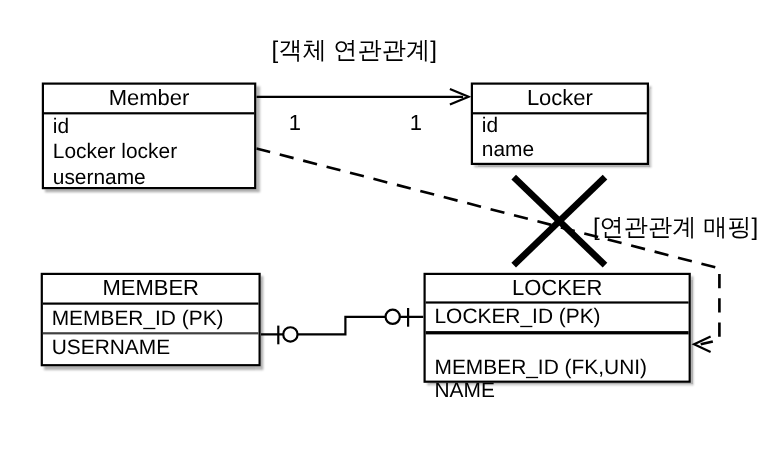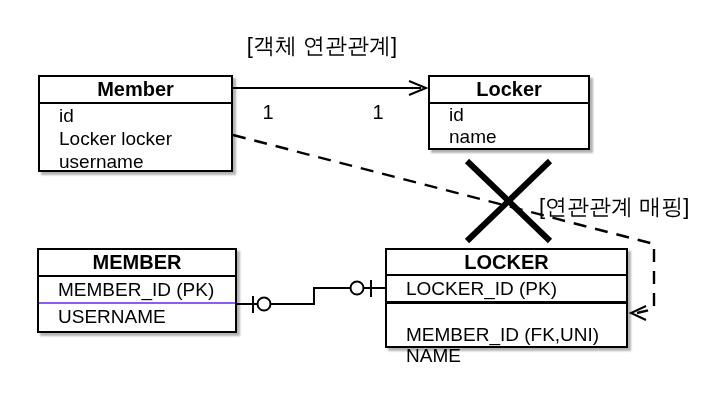--- a/index.html
+++ b/index.html
@@ -6,28 +6,28 @@
   .canvas{
     position:relative;width:704px;height:409px;background:#fff;overflow:hidden;
     font-family:"Liberation Sans","DejaVu Sans",sans-serif;color:#000;
   }
   .overlay{position:absolute;left:0;top:0;width:704px;height:409px;}
   .box{
     position:absolute;background:#fff;border:2px solid #000;box-sizing:border-box;
     box-shadow:3px 3px 2px rgba(0,0,0,0.30);
   }
   .box-header{
-    border-bottom:2px solid #000;font-weight:bold;font-size:20px;text-align:center;
+    border-bottom:2px solid #000;font-weight:normal;font-size:20px;text-align:center;
     white-space:nowrap;overflow:hidden;
   }
   .frow{
-    font-size:19px;padding-left:19px;white-space:nowrap;overflow:hidden;
+    font-size:19px;padding-left:8px;white-space:nowrap;overflow:hidden;
   }
   .bold{font-weight:normal;}
-  .sep-bottom{border-bottom:2px solid #8b5cf6;}
+  .sep-bottom{border-bottom:2px solid #404040;}
   .sep-bottom-thick{border-bottom:3px solid #000;}
   
   .member-class{left:38px;top:75px;width:195px;height:97px;}
   .member-class .box-header{height:25px;line-height:25px;}
   .member-class .frow{height:23px;line-height:23px;}
   
   .locker-class{left:428px;top:75px;width:162px;height:75px;}
   .locker-class .box-header{height:25px;line-height:25px;}
   .locker-class .frow{height:22px;line-height:22px;}
   

